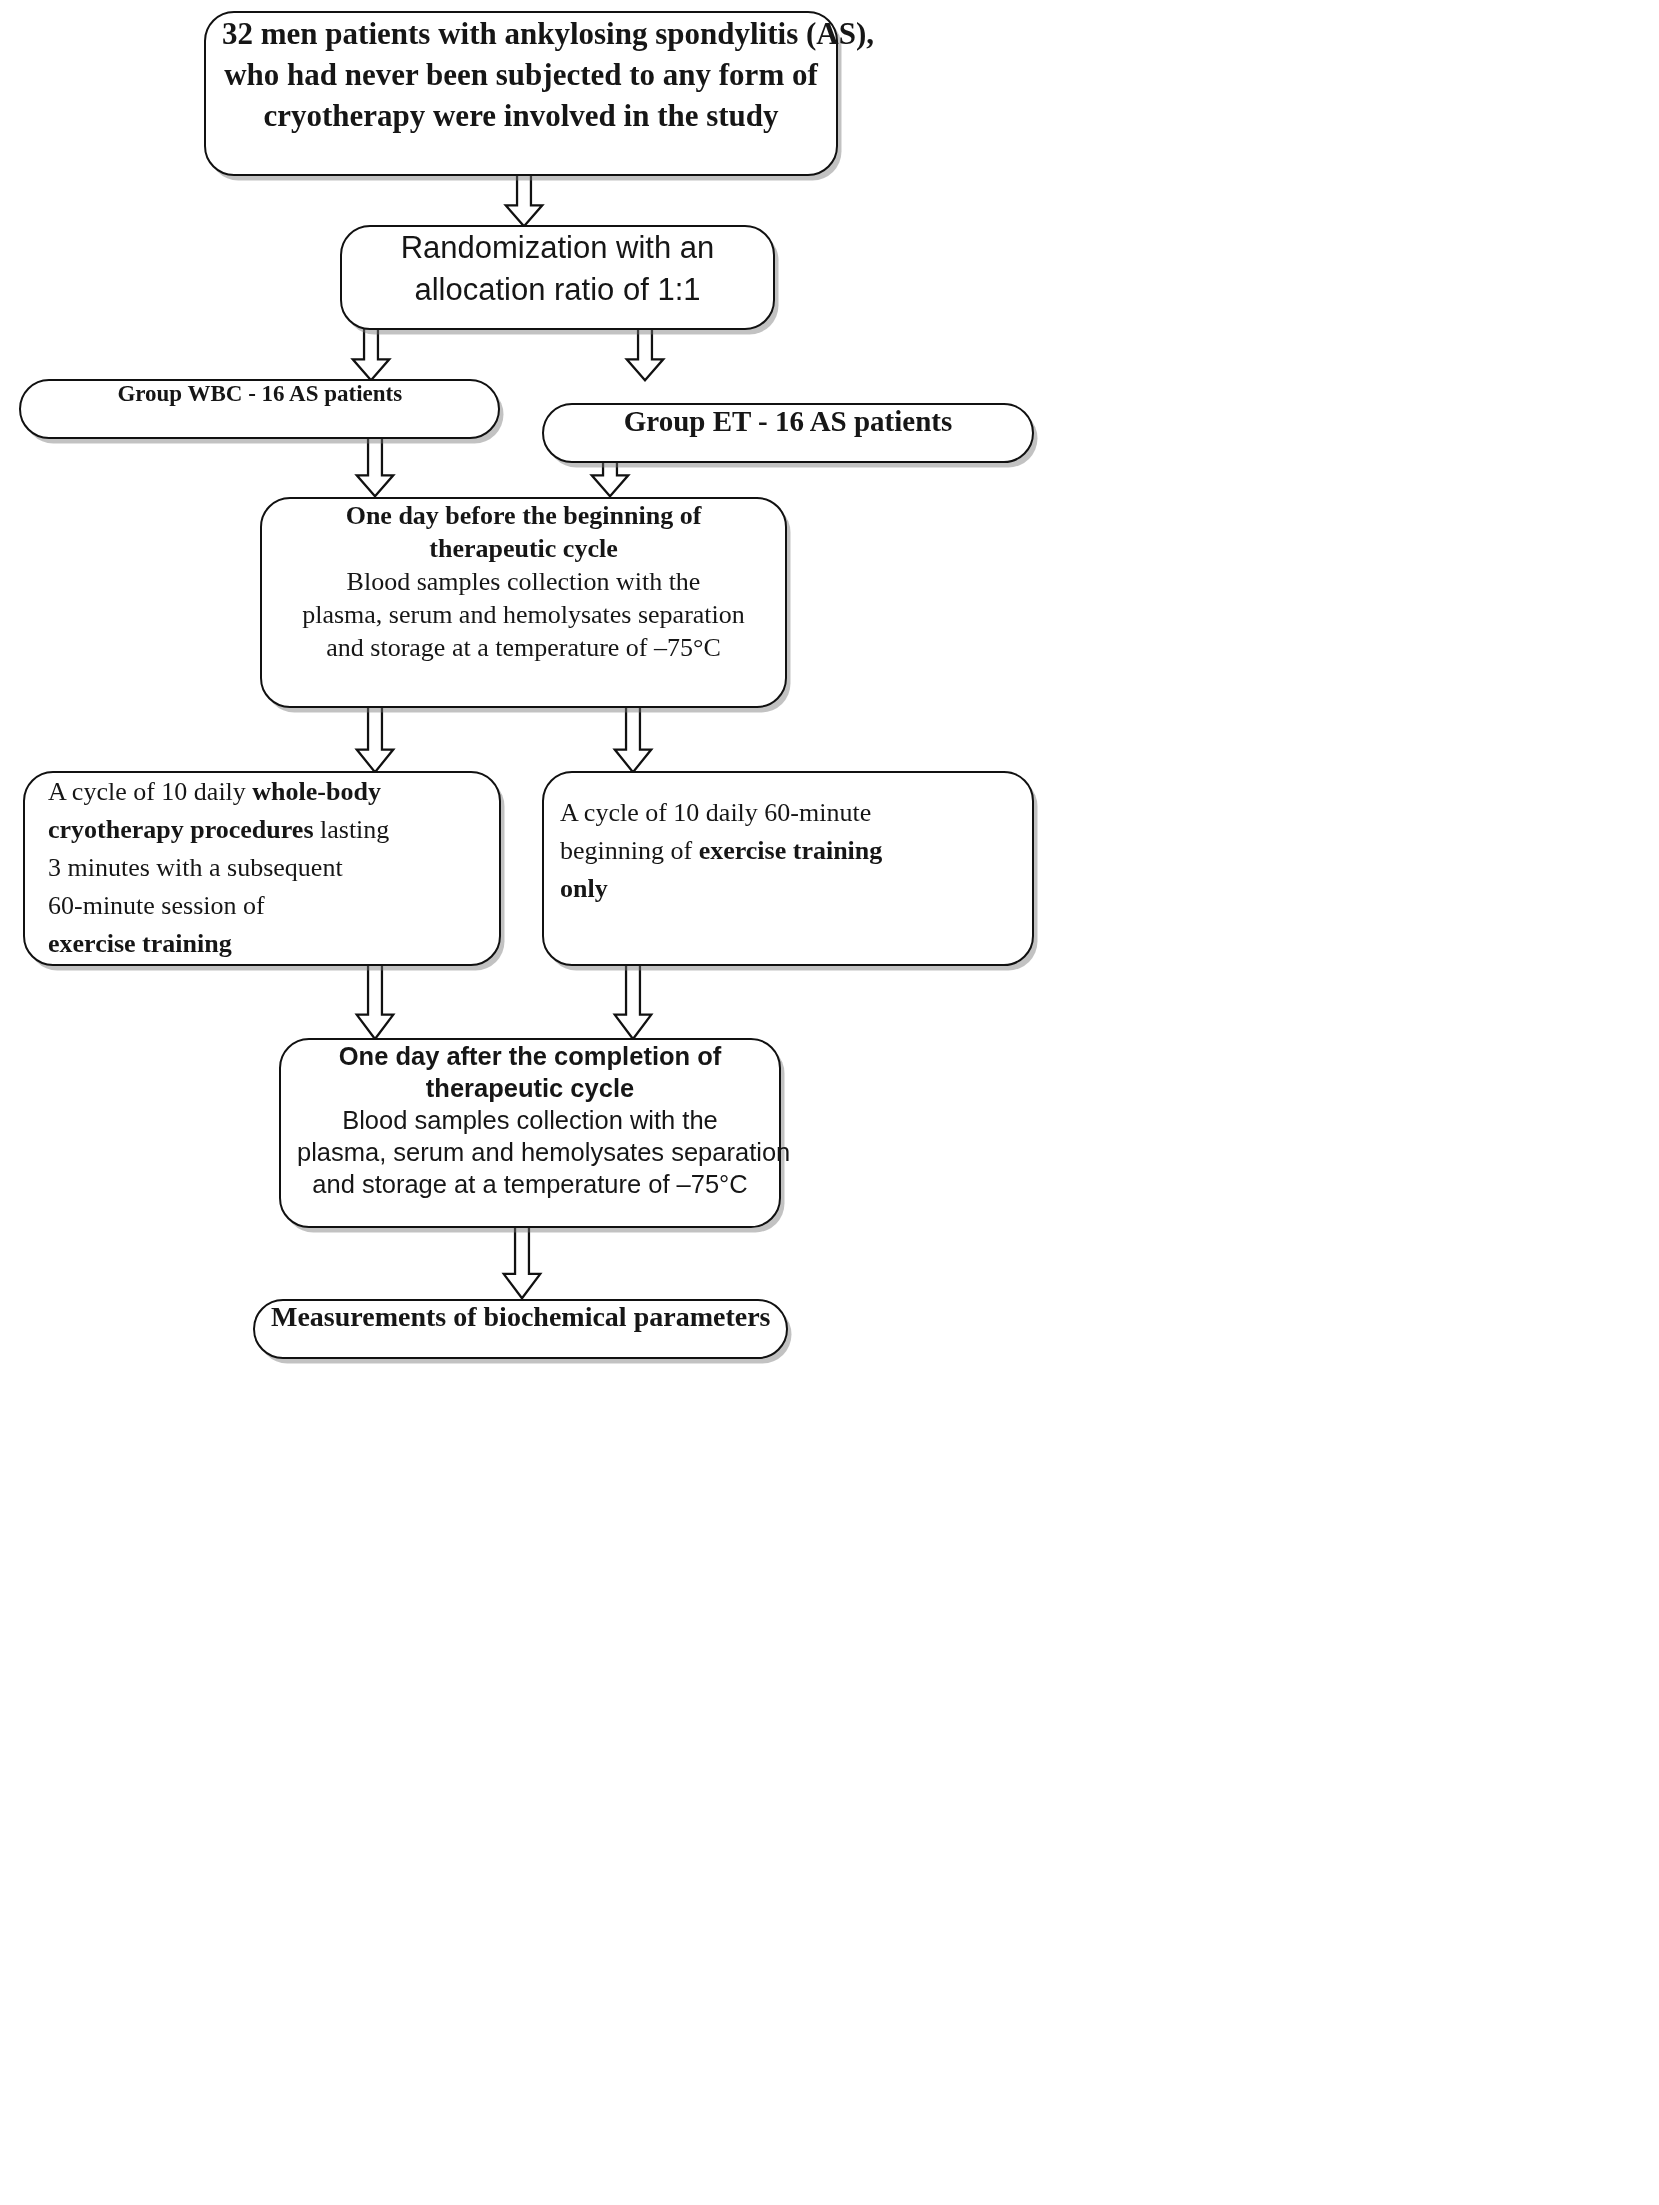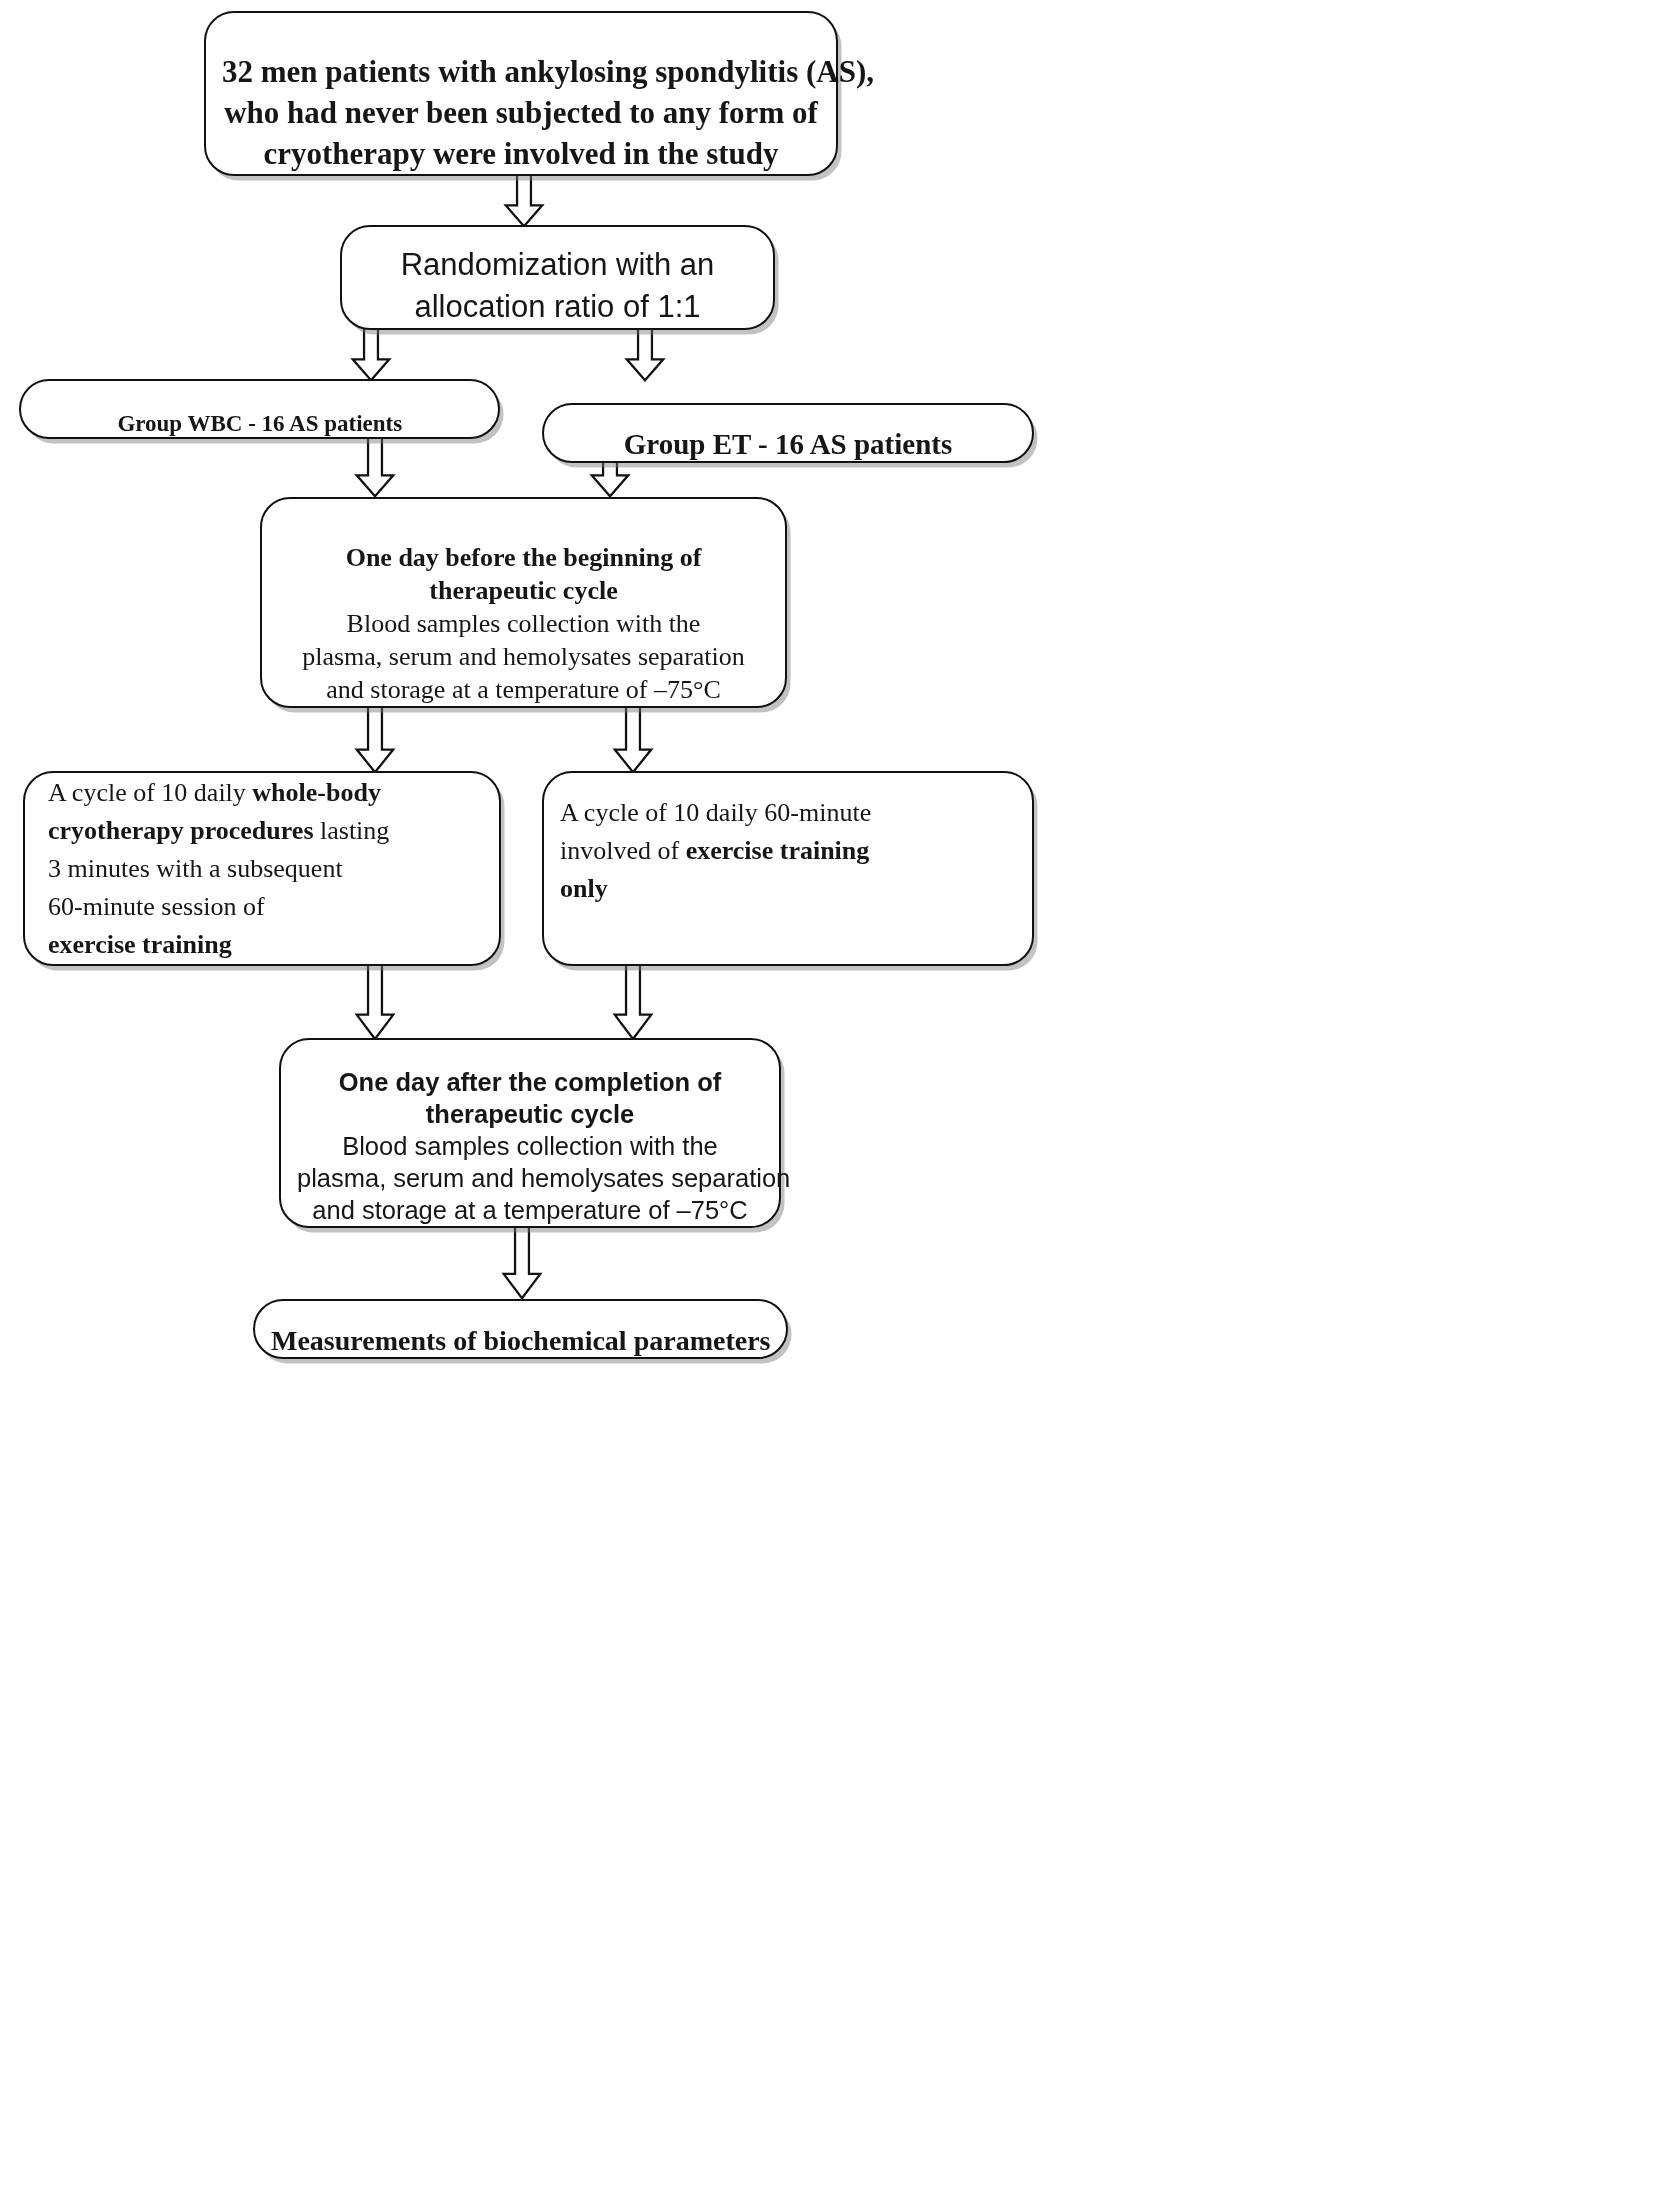--- a/index.html
+++ b/index.html
@@ -16,21 +16,21 @@
   }
 
   
   .node {
     position: absolute;
     box-sizing: border-box;
     background: #ffffff;
     border: 2.6px solid #111111;
     border-radius: 30px;
     display: flex;
-    align-items: flex-end;
+    align-items: flex-start;
     justify-content: center;
     box-shadow: 4.4px 5.3px 0 -0.9px rgba(120,120,120,0.45);
     color: #161616;
   }
   .node .txt {
     width: 100%;
     padding: 0 16px;
     box-sizing: border-box;
   }
   .serif   { font-family: "Liberation Serif", "DejaVu Serif", serif; }
@@ -195,21 +195,21 @@
       <span class="ln"><span class="b">cryotherapy procedures</span><span> lasting</span></span>
       <span class="ln">3 minutes with a subsequent</span>
       <span class="ln">60-minute session of</span>
       <span class="ln b">exercise training</span>
     </div>
   </div>
 
   <div class="node serif" id="n-et-protocol">
     <div class="txt left" style="align-self:flex-start; padding-top:21px;">
       <span class="ln">A cycle of 10 daily 60-minute</span>
-      <span class="ln"><span>involved of </span><span class="b">exercise training</span></span>
+      <span class="ln"><span>beginning of </span><span class="b">exercise training</span></span>
       <span class="ln b">only</span>
     </div>
   </div>
 
   <div class="node sans" id="n-followup">
     <div class="txt center">
       <span class="ln b">One day after the completion of</span>
       <span class="ln b">therapeutic cycle</span>
       <span class="ln">Blood samples collection with the</span>
       <span class="ln">plasma, serum and hemolysates separation</span>

